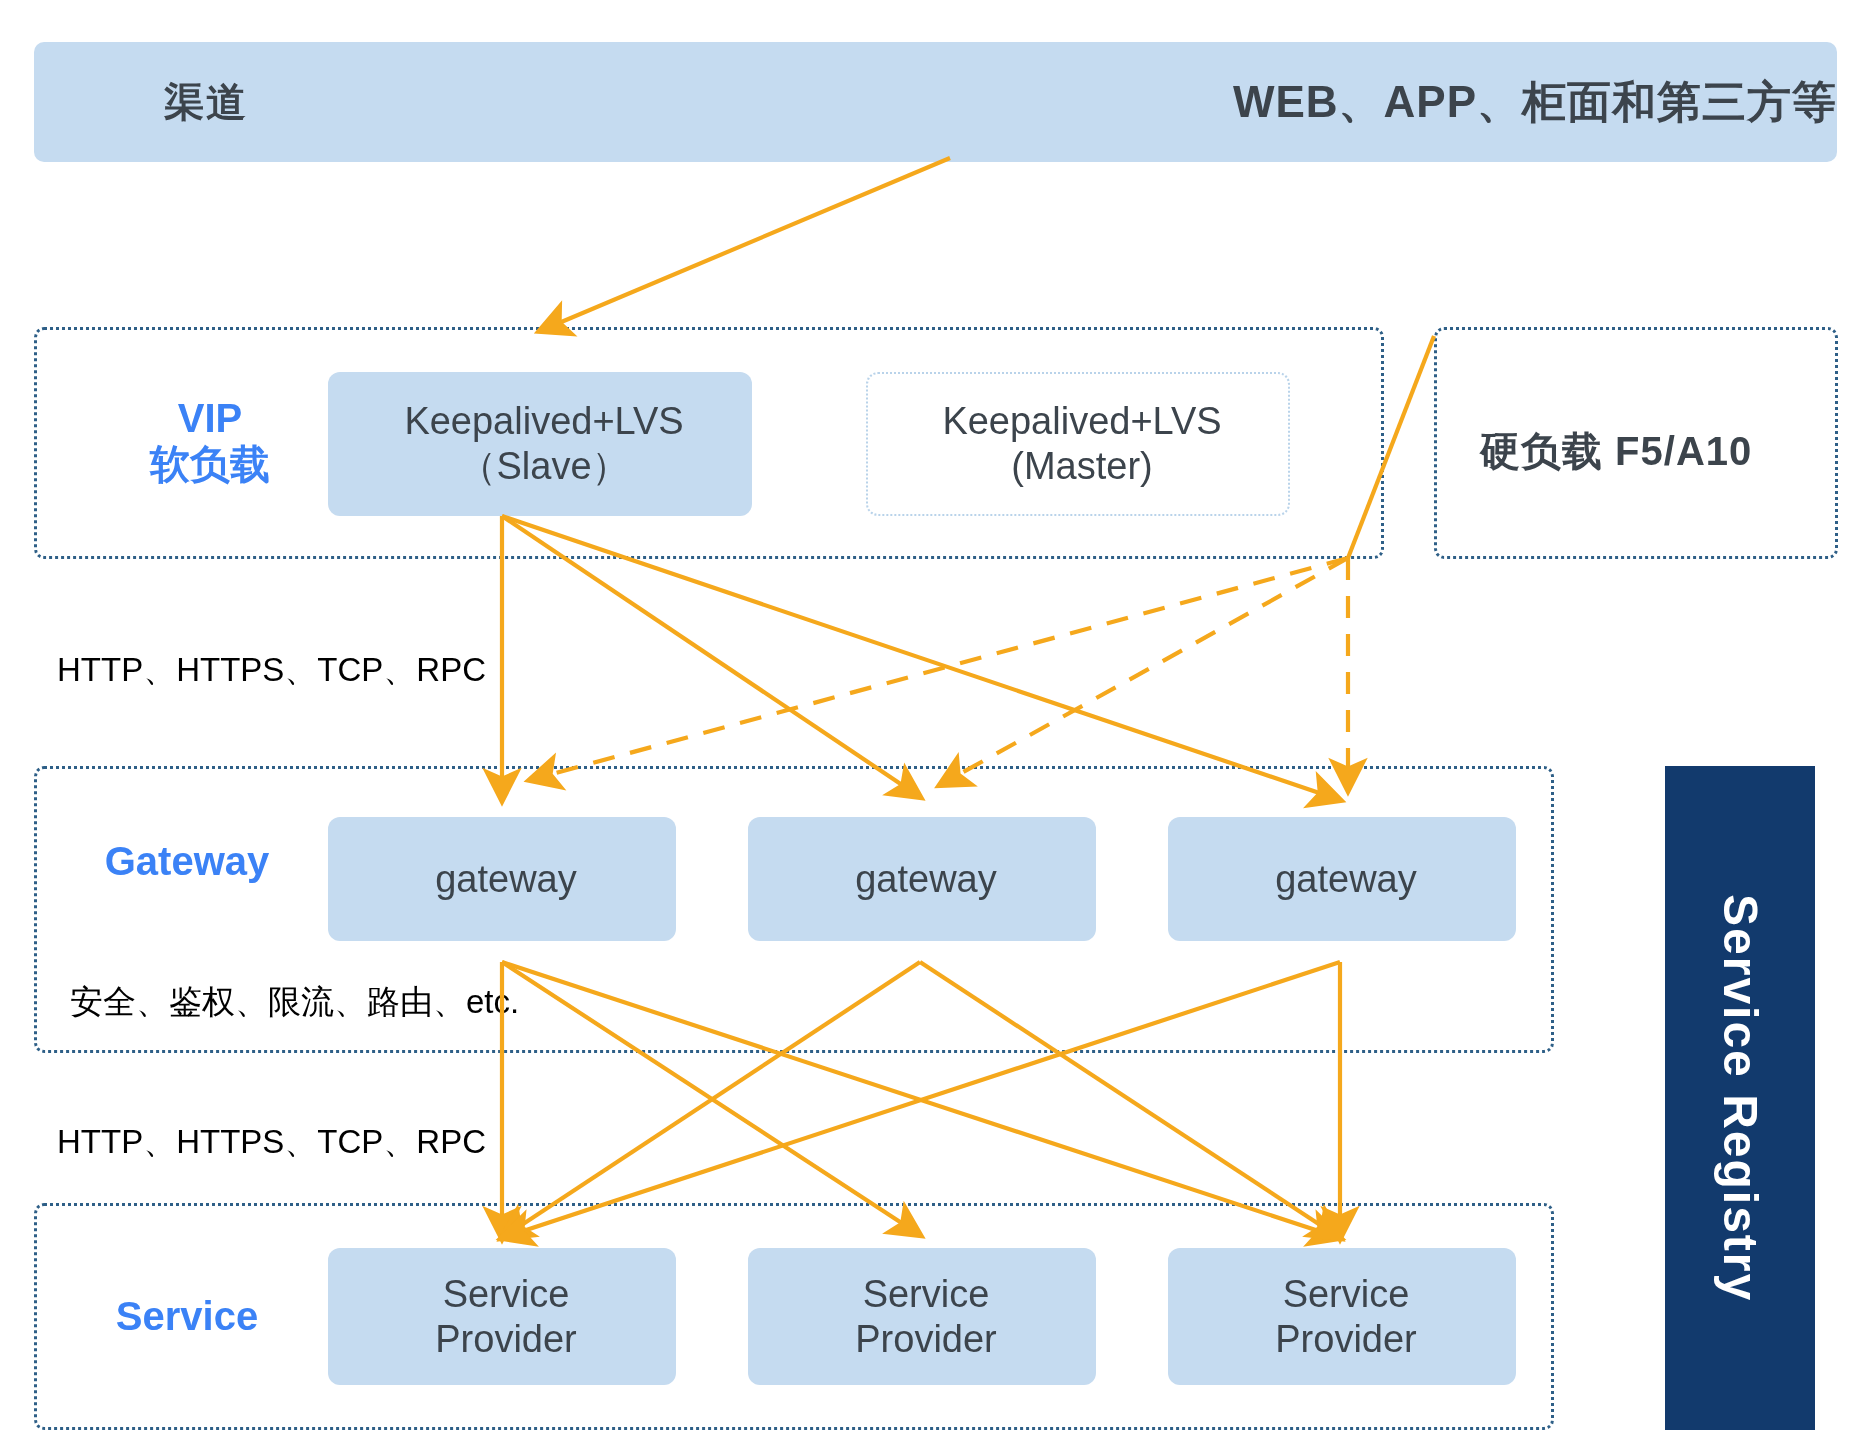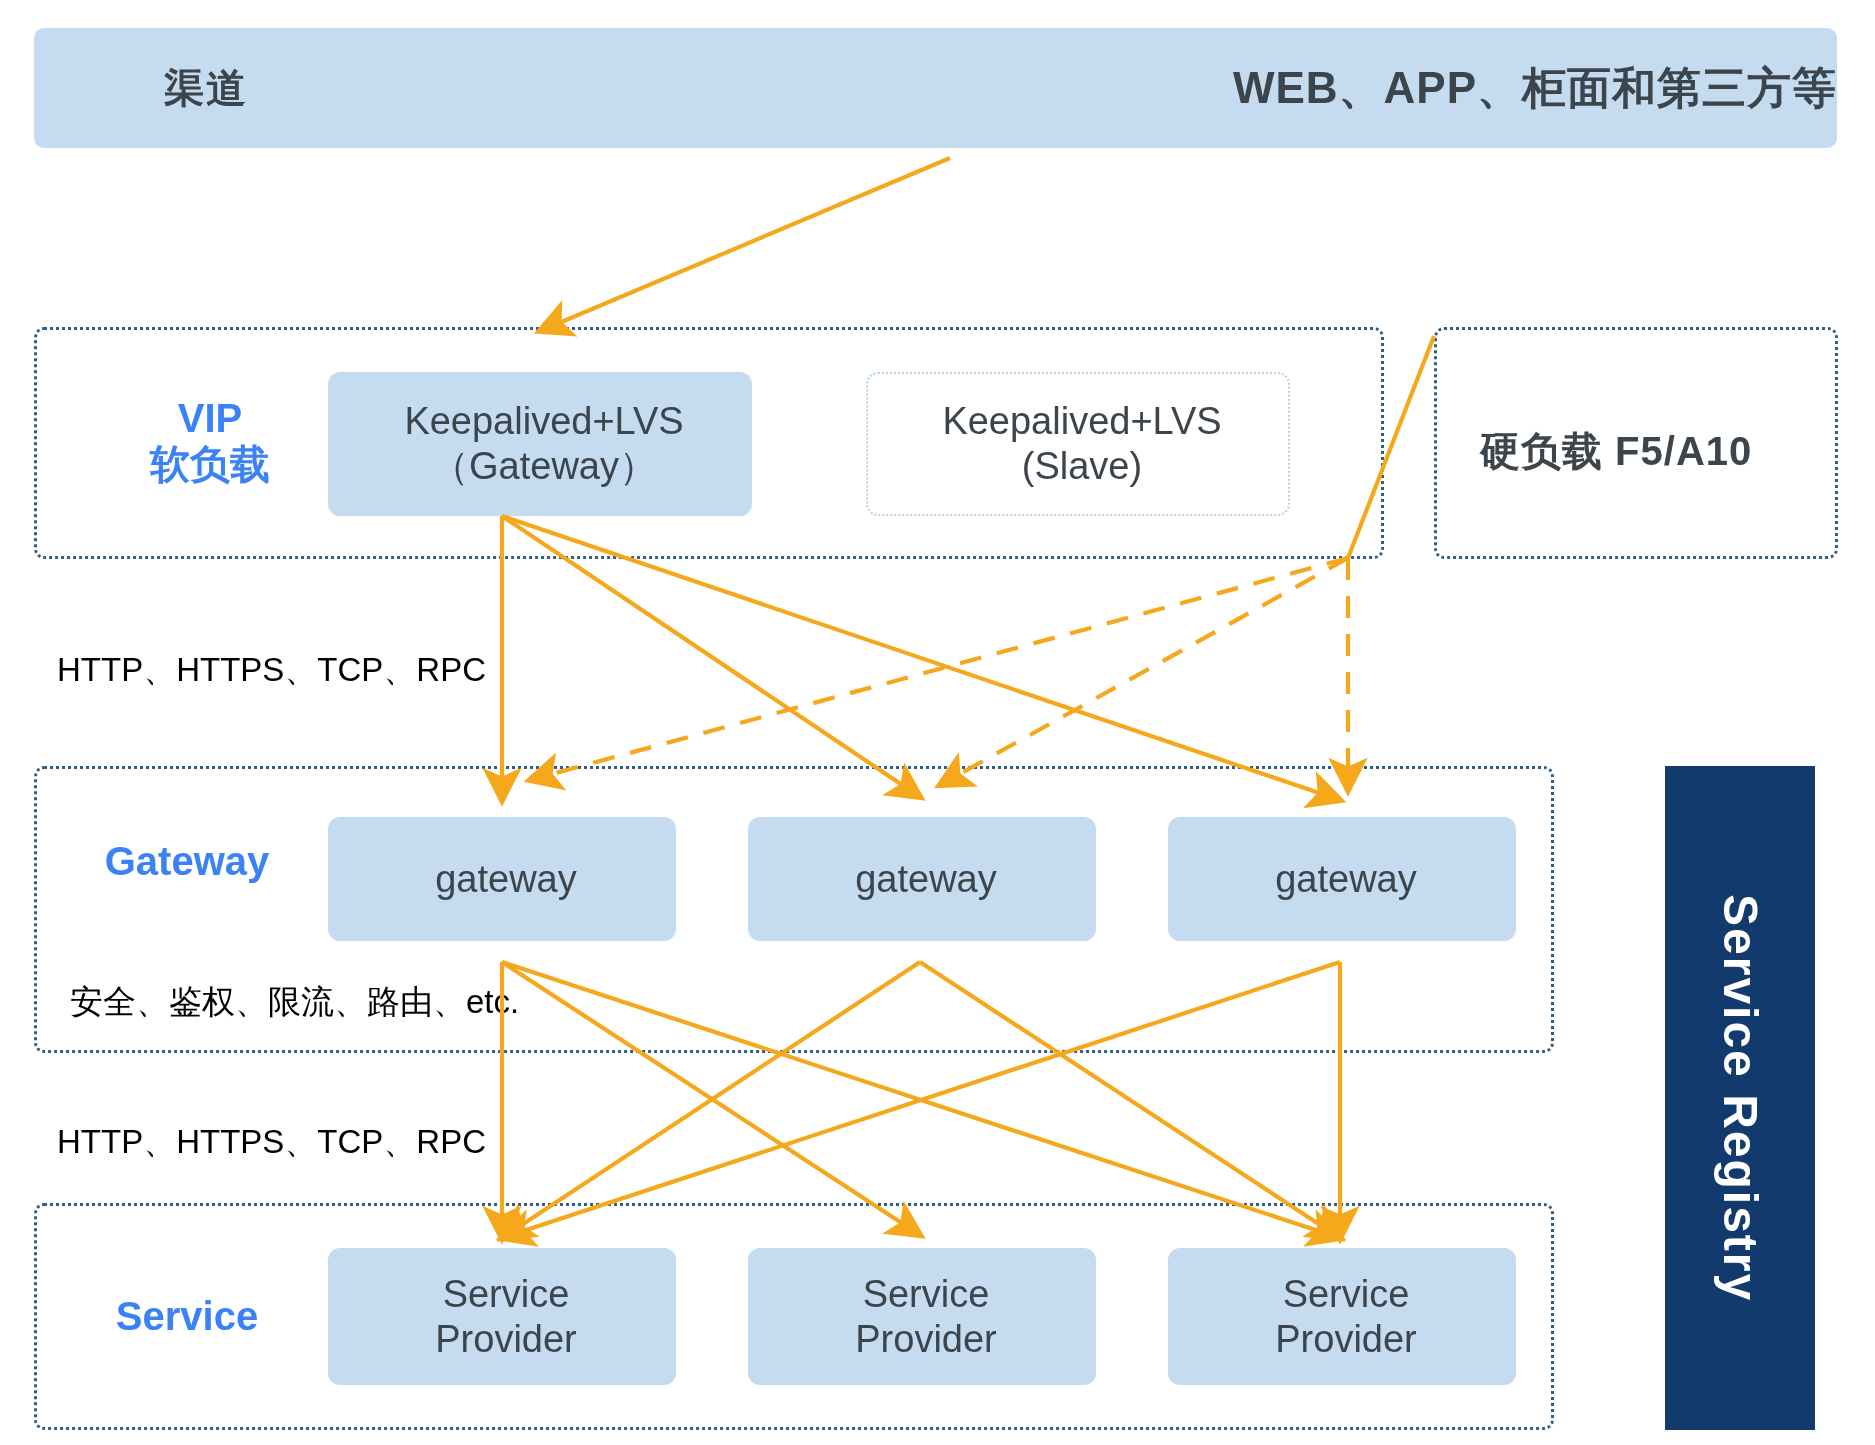--- a/index.html
+++ b/index.html
@@ -9,21 +9,21 @@
     font-family: "Liberation Sans", "DejaVu Sans", sans-serif;
     overflow: hidden;
   }
   #stage { position: relative; width: 1875px; height: 1445px; }
 
   
   #wires { position: absolute; left: 0; top: 0; width: 1875px; height: 1445px; pointer-events: none; z-index: 5; }
 
   
   .banner {
-    position: absolute; left: 34px; top: 28px; width: 1803px; height: 120px;
+    position: absolute; left: 34px; top: 42px; width: 1803px; height: 120px;
     background: #c5dbf0; border-radius: 10px;
     display: flex; align-items: center;
   }
   .banner-label {
     font-size: 40px; font-weight: bold; color: #3c444c;
     margin-left: 130px; letter-spacing: 2px;
   }
   .banner-title {
     font-size: 44px; font-weight: bold; color: #3c444c;
     position: absolute; left: 0; right: 0; text-align: right;
@@ -98,28 +98,28 @@
   <div class="frame" style="left:34px; top:327px; width:1350px; height:232px;"></div>
 
   <div class="row-label" style="left:110px; top:395px; width:200px;">
     <span>VIP</span><br>
     <span>软负载</span>
   </div>
 
   <div class="node" style="left:328px; top:372px; width:424px; height:144px;">
     <div>
       <span>Keepalived+LVS</span><br>
-      <span>（Gateway）</span>
+      <span>（Slave）</span>
     </div>
   </div>
 
   <div class="node ghost" style="left:866px; top:372px; width:424px; height:144px;">
     <div>
       <span>Keepalived+LVS</span><br>
-      <span>(Slave)</span>
+      <span>(Master)</span>
     </div>
   </div>
 
   <div class="frame" style="left:1434px; top:327px; width:404px; height:232px;"></div>
   <div class="hardlb-text" style="position:absolute; left:1480px; top:424px;">硬负载  F5/A10</div>
 
   <div class="edge-label" style="left:57px; top:648px;">HTTP、HTTPS、TCP、RPC</div>
 
   <div class="frame" style="left:34px; top:766px; width:1520px; height:287px;"></div>
 

